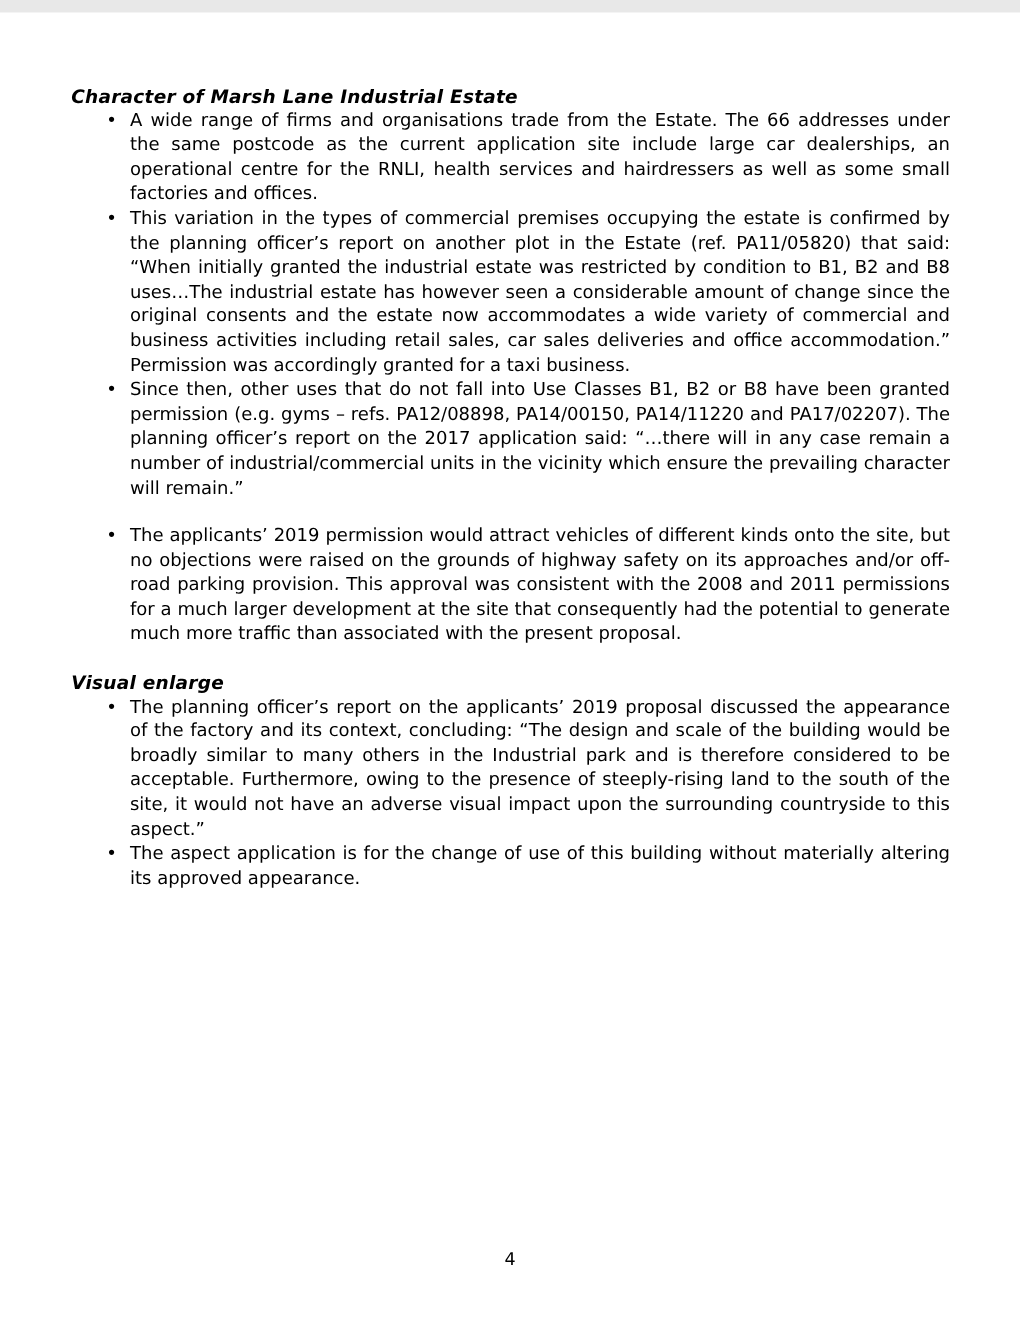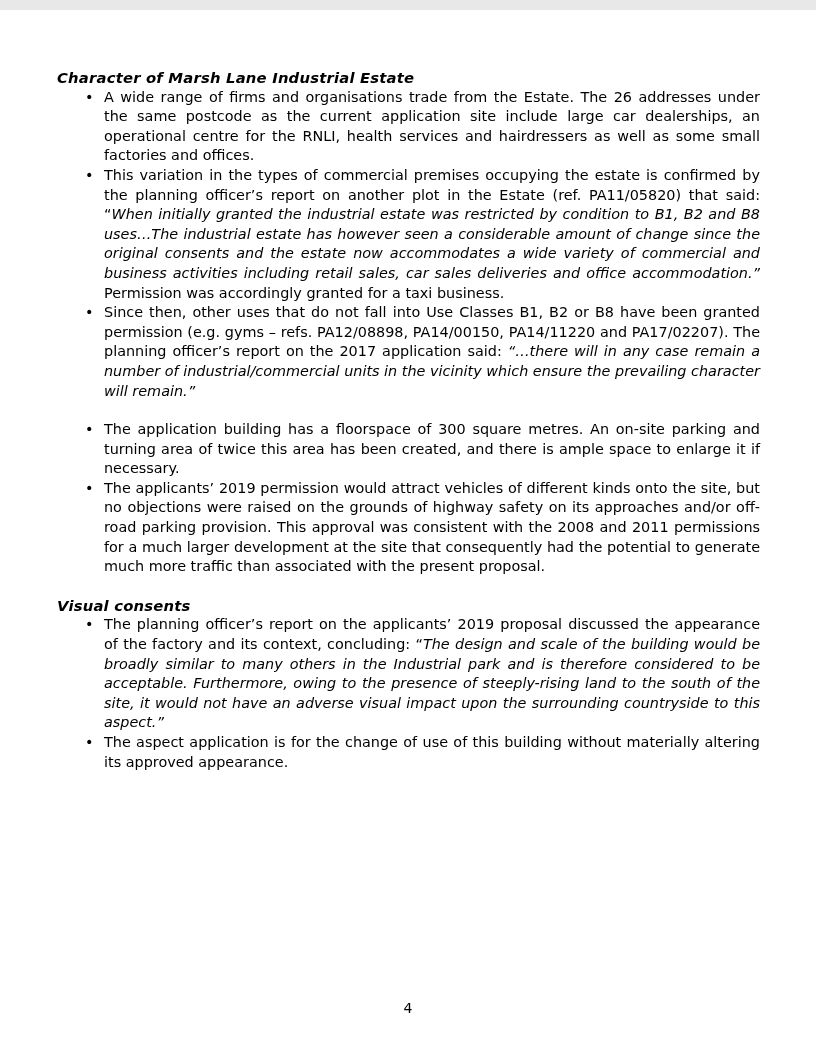--- a/index.html
+++ b/index.html
@@ -32,52 +32,51 @@
     font-size: 14.4px;
     line-height: 19.6px;
     text-align: justify;
   }
   li.bullet::before {
     content: "\2022";
     position: absolute;
     left: 28px;
     top: 0;
   }
-  .run-italic { font-style: italic; }
+  .run-italic { }
   .page-number {
     position: absolute;
     left: 0;
     bottom: 50px;
     width: 100%;
     text-align: center;
     font-size: 14px;
     line-height: 16px;
   }
 </style>
 </head>
 <body>
 
 <div class="page">
   <div id="sections">
       <section class="section">
         <h2 class="section-heading">Character of Marsh Lane Industrial Estate</h2>
         <ul class="bullets">
-          <li class="bullet"><span class="">A wide range of firms and organisations trade from the Estate. The 26 addresses under the same postcode as the current application site include large car dealerships, an operational centre for the RNLI, health services and hairdressers as well as some small factories and offices.</span></li>
+          <li class="bullet"><span class="">A wide range of firms and organisations trade from the Estate. The 66 addresses under the same postcode as the current application site include large car dealerships, an operational centre for the RNLI, health services and hairdressers as well as some small factories and offices.</span></li>
           <li class="bullet"><span class="">This variation in the types of commercial premises occupying the estate is confirmed by the planning officer’s report on another plot in the Estate (ref. PA11/05820) that said: “</span><span class="run-italic">When initially granted the industrial estate was restricted by condition to B1, B2 and B8 uses…The industrial estate has however seen a considerable amount of change since the original consents and the estate now accommodates a wide variety of commercial and business activities including retail sales, car sales deliveries and office accommodation.”</span><span class=""> Permission was accordingly granted for a taxi business.</span></li>
           <li class="bullet"><span class="">Since then, other uses that do not fall into Use Classes B1, B2 or B8 have been granted permission (e.g. gyms – refs. PA12/08898, PA14/00150, PA14/11220 and PA17/02207).  The planning officer’s report on the 2017 application said: </span><span class="run-italic">“…there will in any case remain a number of industrial/commercial units in the vicinity which ensure the prevailing character will remain.”</span></li>
         </ul>
       </section>
       <section class="section">
         <ul class="bullets">
-          <li class="bullet"><span class="">The application building has a floorspace of 300 square metres. An on-site parking and turning area of twice this area has been created, and there is ample space to enlarge it if necessary.</span></li>
           <li class="bullet"><span class="">The applicants’ 2019 permission would attract vehicles of different kinds onto the site, but no objections were raised on the grounds of highway safety on its approaches and/or off-road parking provision. This approval was consistent with the 2008 and 2011 permissions for a much larger development at the site that consequently had the potential to generate much more traffic than associated with the present proposal.</span></li>
         </ul>
       </section>
       <section class="section">
-        <h2 class="section-heading">Visual consents</h2>
+        <h2 class="section-heading">Visual enlarge</h2>
         <ul class="bullets">
           <li class="bullet"><span class="">The planning officer’s report on the applicants’ 2019 proposal discussed the appearance of the factory and its context, concluding: “</span><span class="run-italic">The design and scale of the building would be broadly similar to many others in the Industrial park and is therefore considered to be acceptable. Furthermore, owing to the presence of steeply-rising land to the south of the site, it would not have an adverse visual impact upon the surrounding countryside to this aspect.”</span></li>
           <li class="bullet"><span class="">The aspect application is for the change of use of this building without materially altering its approved appearance.</span></li>
         </ul>
       </section>
     </div>
   <div class="page-number">4</div>
 </div>
 
 </body></html>

